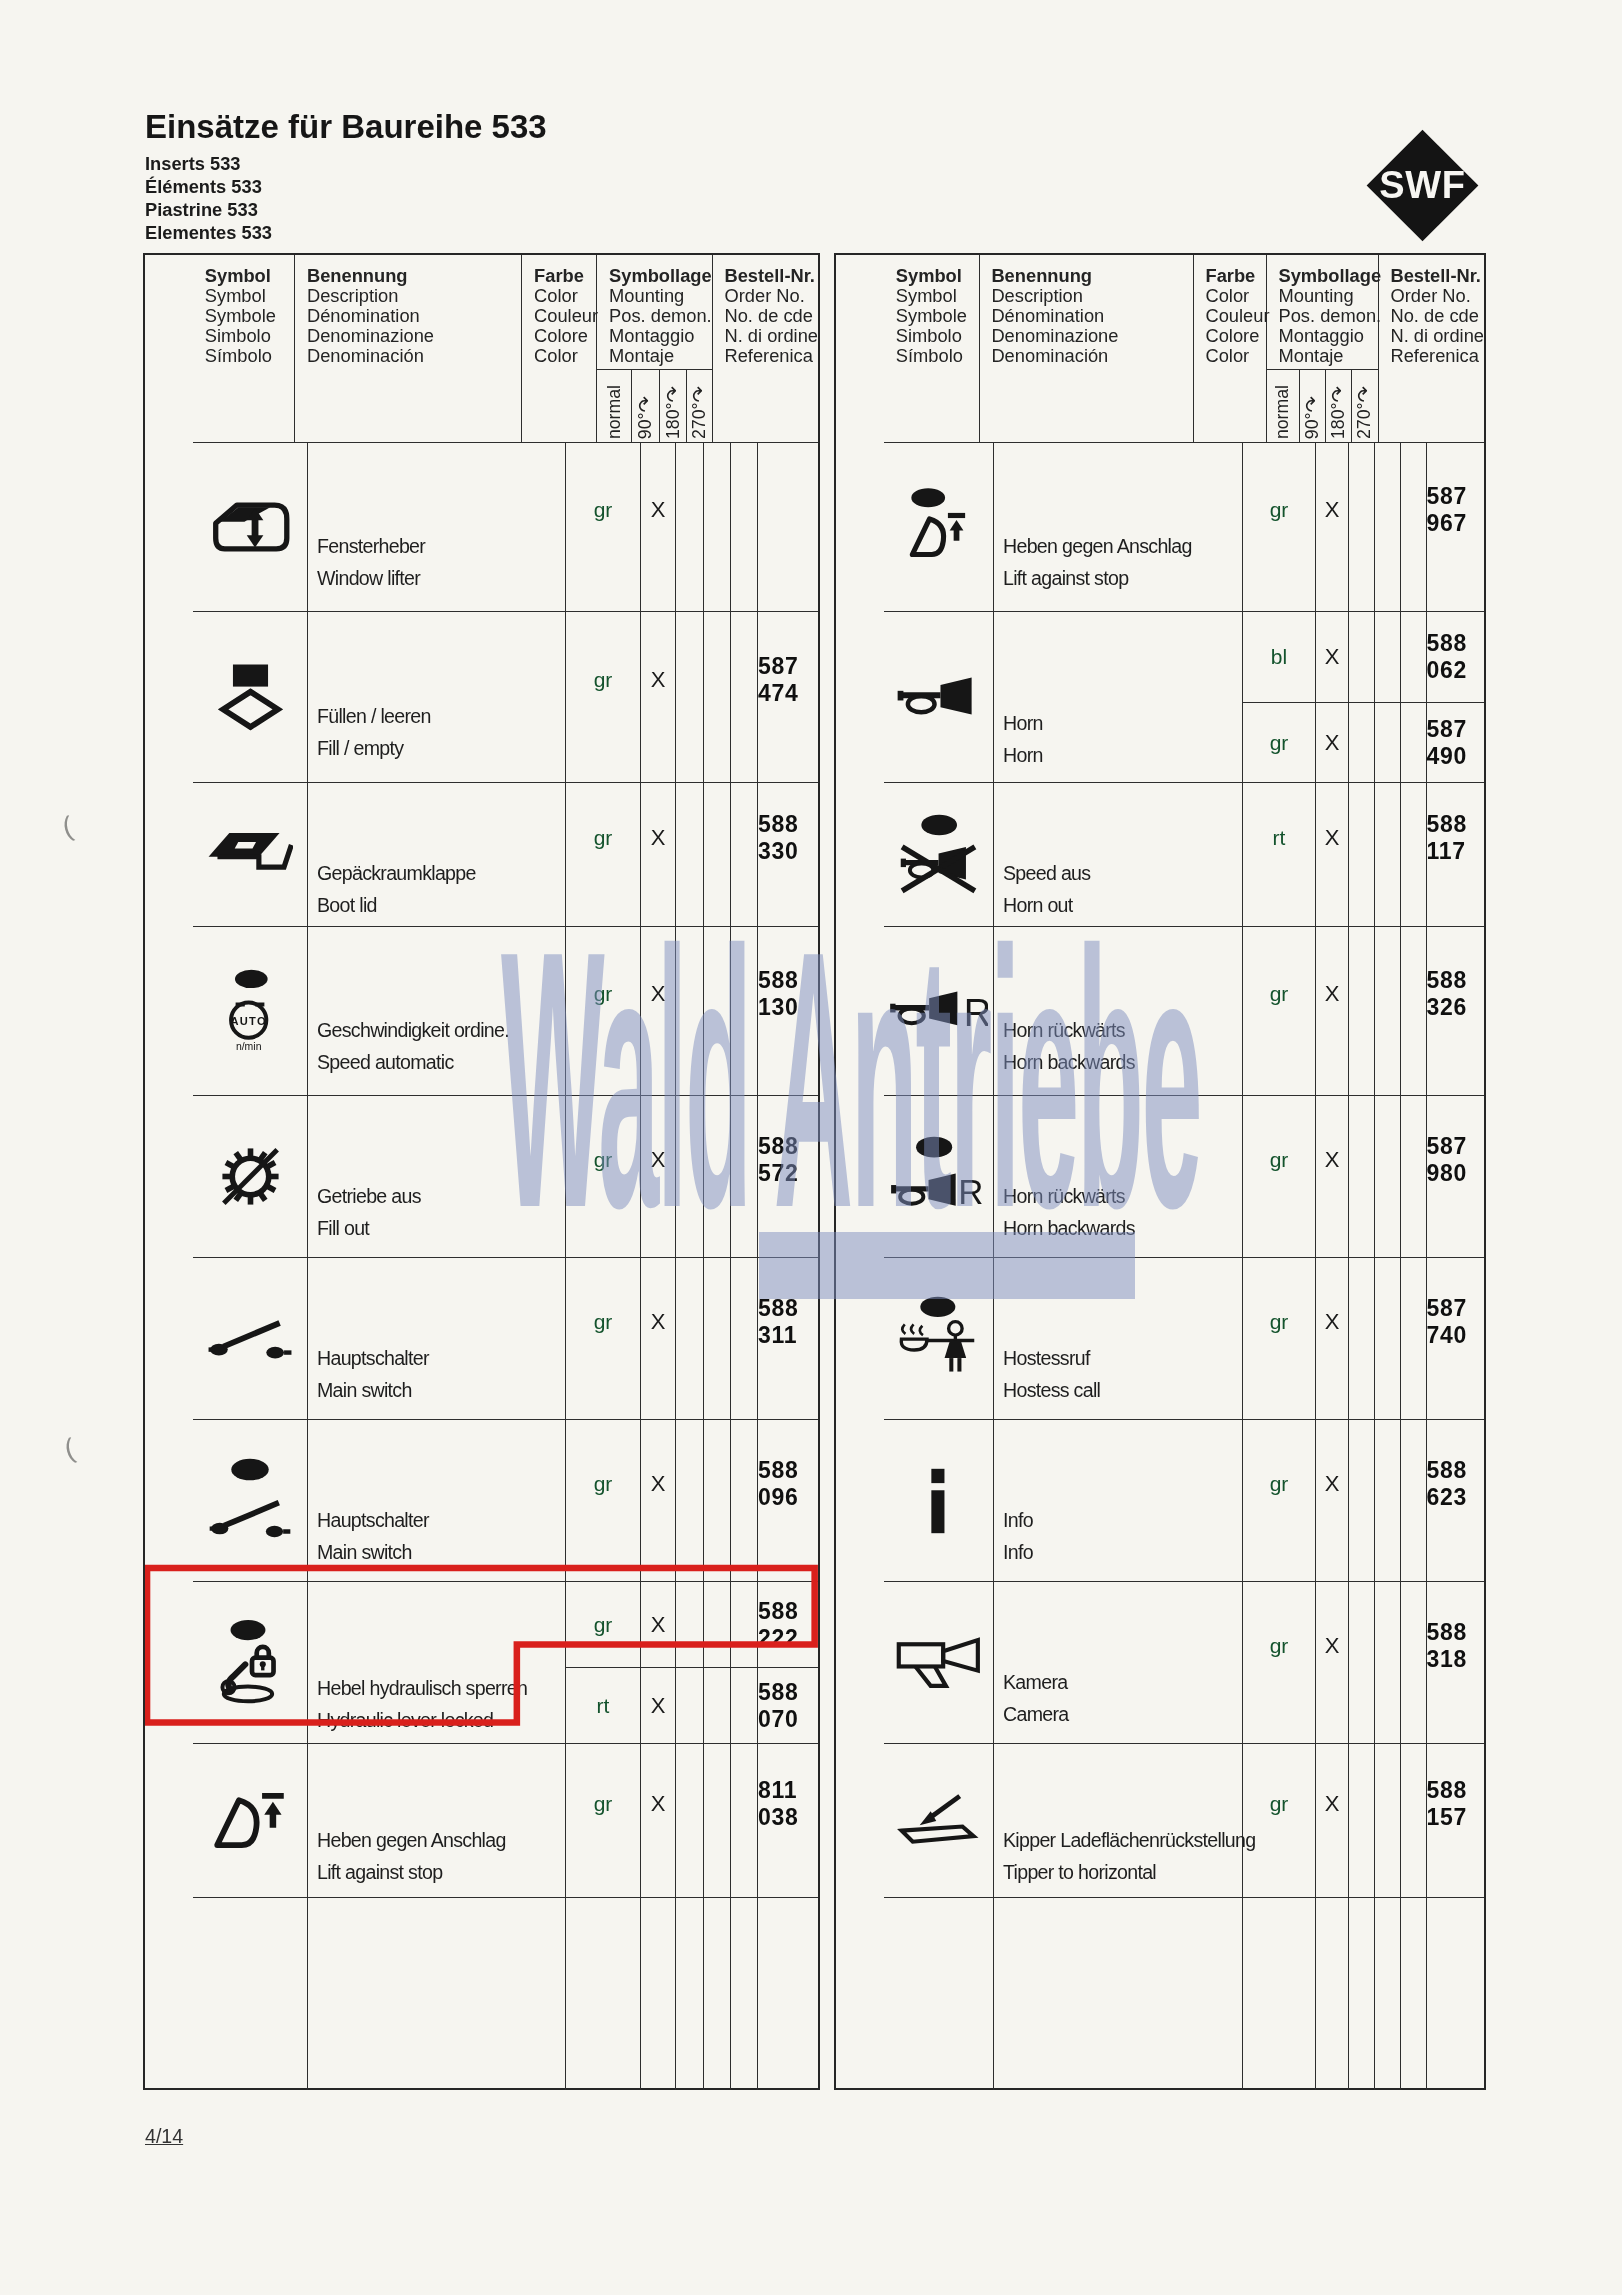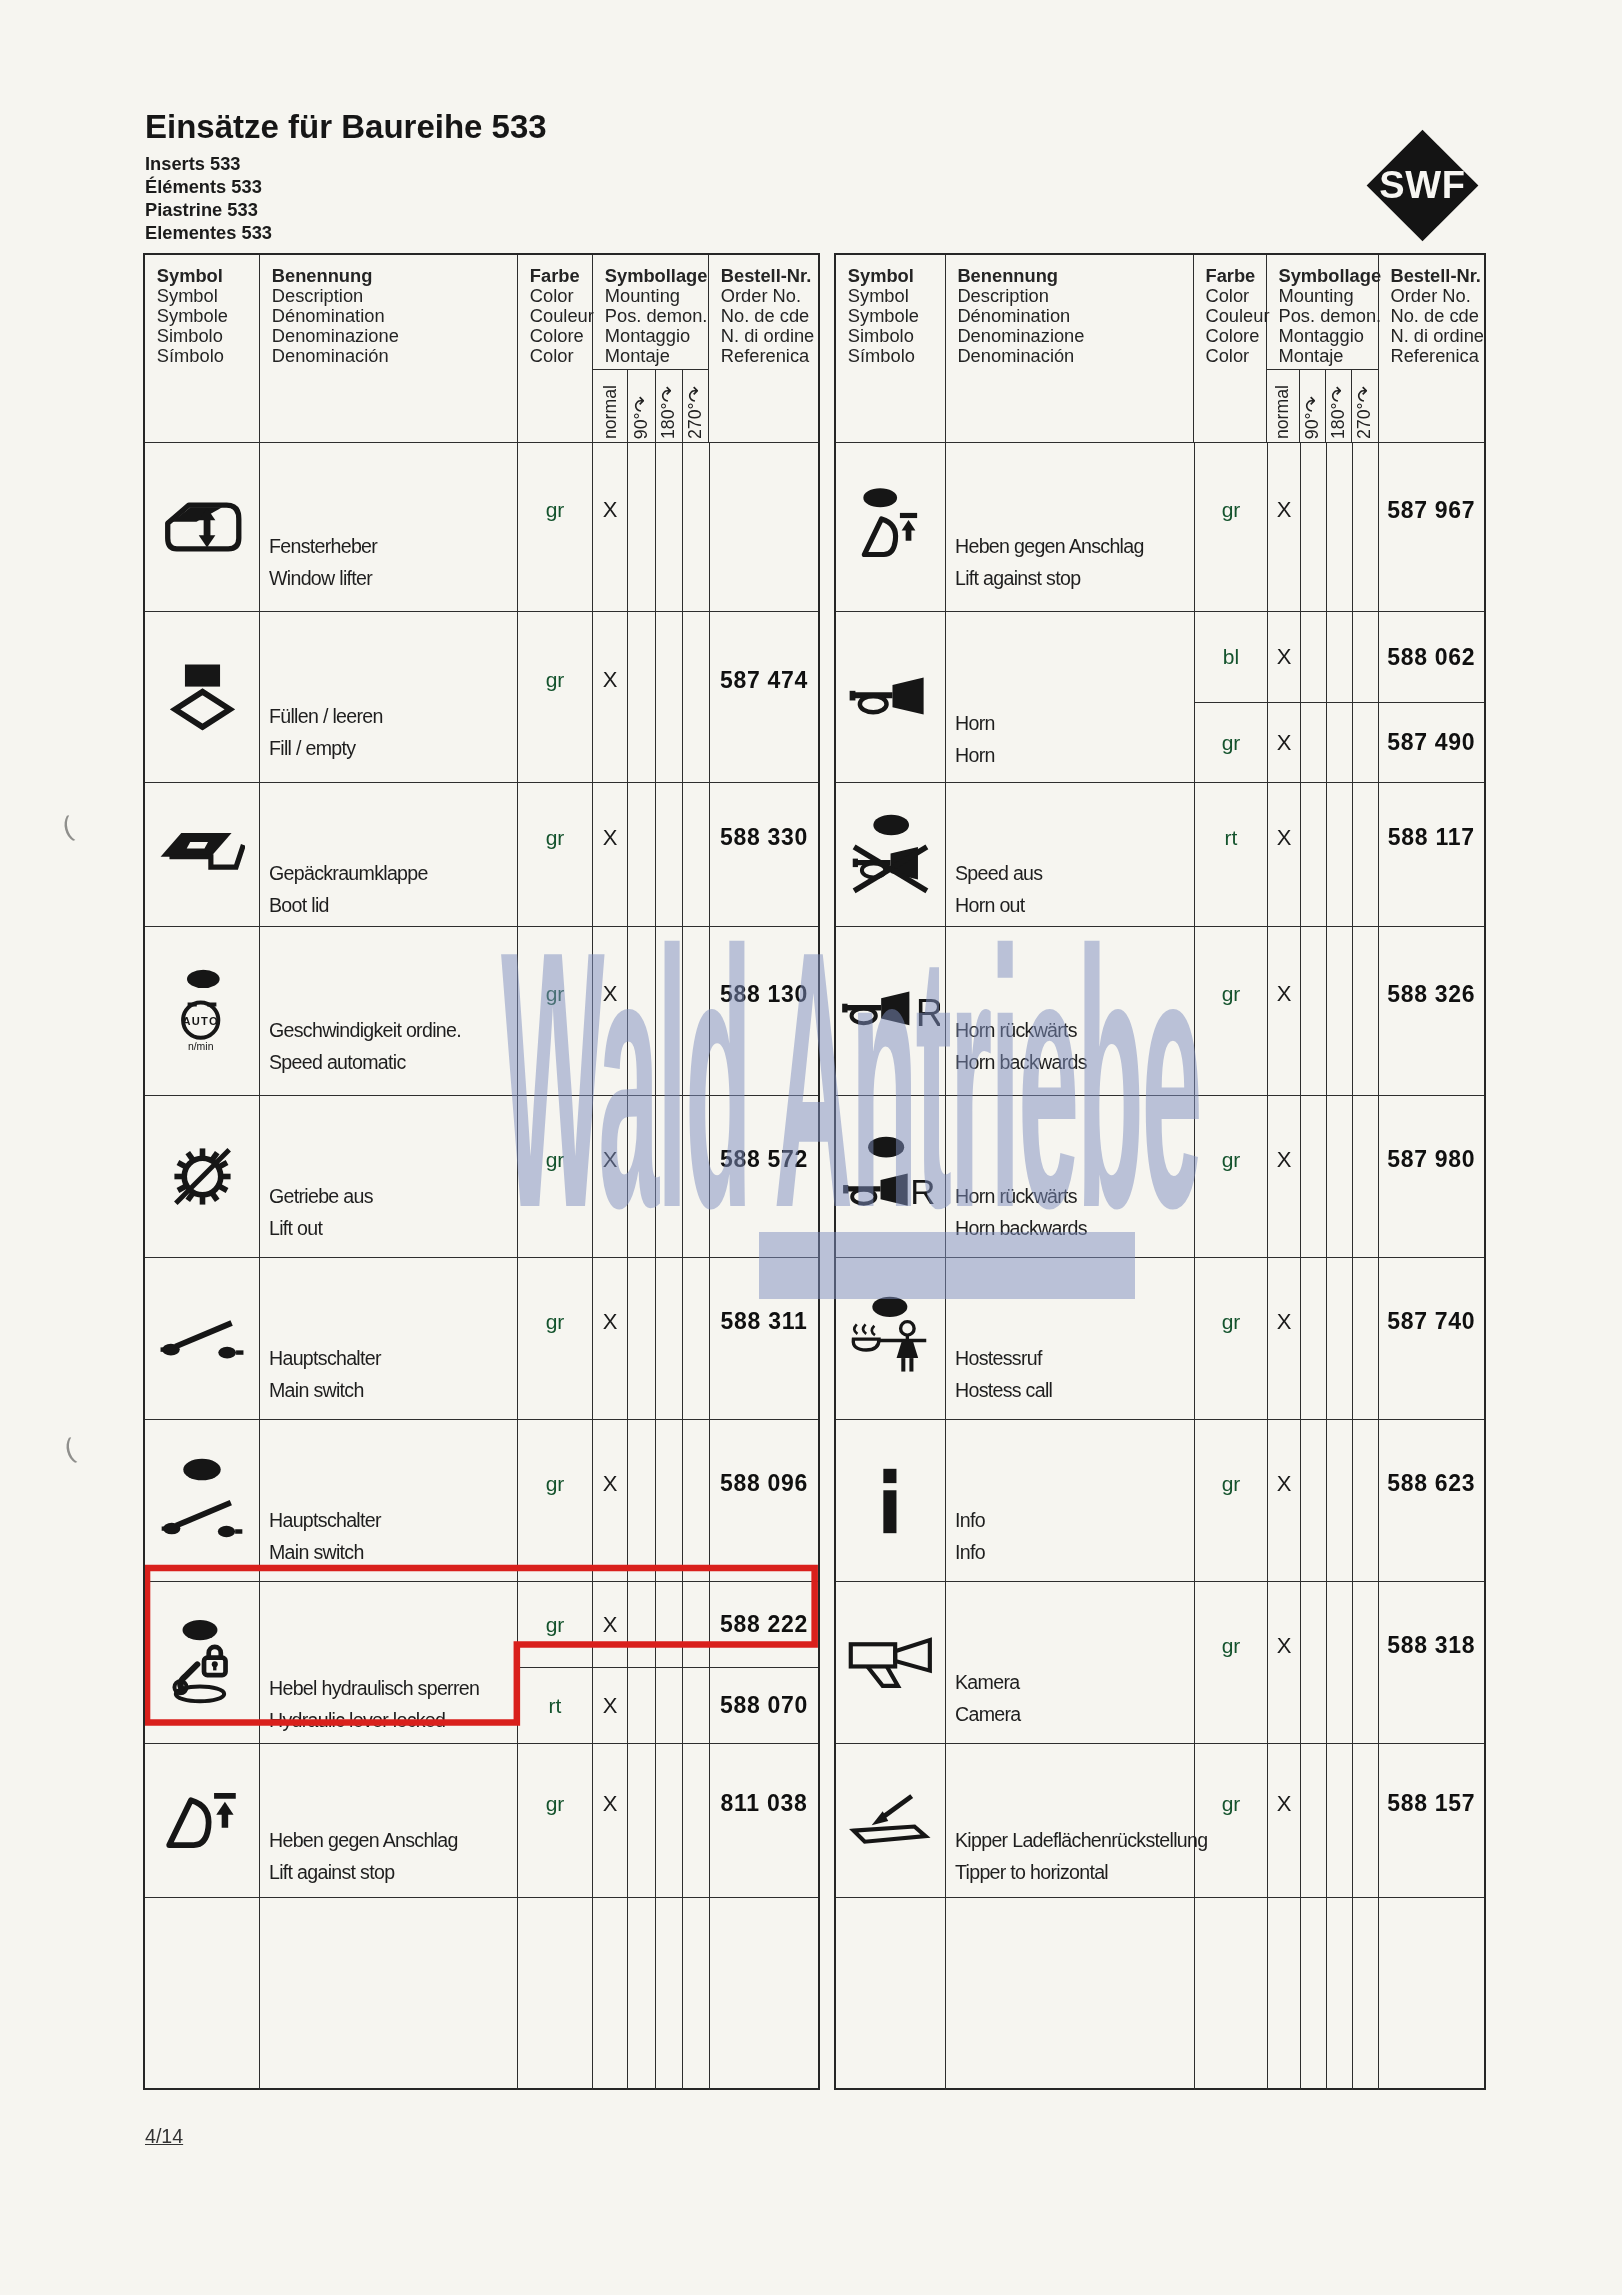--- a/index.html
+++ b/index.html
@@ -11,21 +11,21 @@
   
   .titleblock{position:absolute;left:145px;top:110px;}
   .titleblock h1{margin:0 0 7.9px 0;font-size:33px;line-height:34px;font-weight:bold;letter-spacing:0px;color:#161616;}
   .subtitle{font-size:18.3px;font-weight:bold;line-height:23px;color:#1b1b1b;}
   
   .logo{position:absolute;left:1365px;top:128px;width:115px;height:115px;}
   .logo .diamond{position:absolute;left:18.3px;top:18.3px;width:79px;height:79px;background:#141414;transform:rotate(45deg);}
   .logo .swf{position:absolute;left:0;top:0;right:0;bottom:0;display:flex;align-items:center;justify-content:center;
     color:#f7f6f2;font-size:38px;font-weight:bold;letter-spacing:0.7px;}
   
-  .tbl{position:absolute;top:253px;border:2px solid #262626;box-sizing:border-box;background:transparent;}
+  .tbl{position:absolute;top:253px;border:2px solid #262626;box-sizing:border-box;background:transparent;padding-left:48px;}
   .tbl-left{left:143px;width:677px;height:1837px;}
   .tbl-right{left:834px;width:652px;height:1837px;}
   .thead{display:flex;border-bottom:1.3px solid #2e2e2e;box-sizing:border-box;position:relative;}
   .hcell{position:relative;border-right:1.3px solid #2e2e2e;padding:10.5px 0 0 11.8px;box-sizing:border-box;}
   .hcell.last{border-right:none;flex:1;}
   .hl{font-size:18.3px;line-height:20px;color:#242424;white-space:nowrap;}
   .hl0{font-weight:bold;}
   .subrow{position:absolute;left:0;right:0;bottom:0;height:73px;display:flex;border-top:1.3px solid #2e2e2e;box-sizing:border-box;}
   .subbox{border-right:1.3px solid #2e2e2e;box-sizing:border-box;display:flex;align-items:flex-end;justify-content:center;padding-bottom:2.6px;overflow:visible;}
   .subbox.lastsub{border-right:none;flex:1;}
@@ -392,21 +392,21 @@
       </div>
       <div class="trow sgl" style="height: 162px;">
         <div class="c-sym" style="width: 115px;">
           <svg width="73" height="73" viewBox="0 0 112 112">
             <use href="#i-gear-out" xlink:href="#i-gear-out"></use>
           </svg>
         </div>
         <div class="c-name" style="width: 258px;">
           <div class="name-block">
             <div class="name-de">Getriebe aus</div>
-            <div class="name-en">Lift out</div>
+            <div class="name-en">Fill out</div>
           </div>
         </div>
         <div class="c-entries">
           <div class="entry">
             <div class="ecell" style="width: 75px;">
               <span class="color-code">gr</span>
             </div>
             <div class="ecell" style="width: 35px;">
               <span class="xmark">X</span>
             </div>

